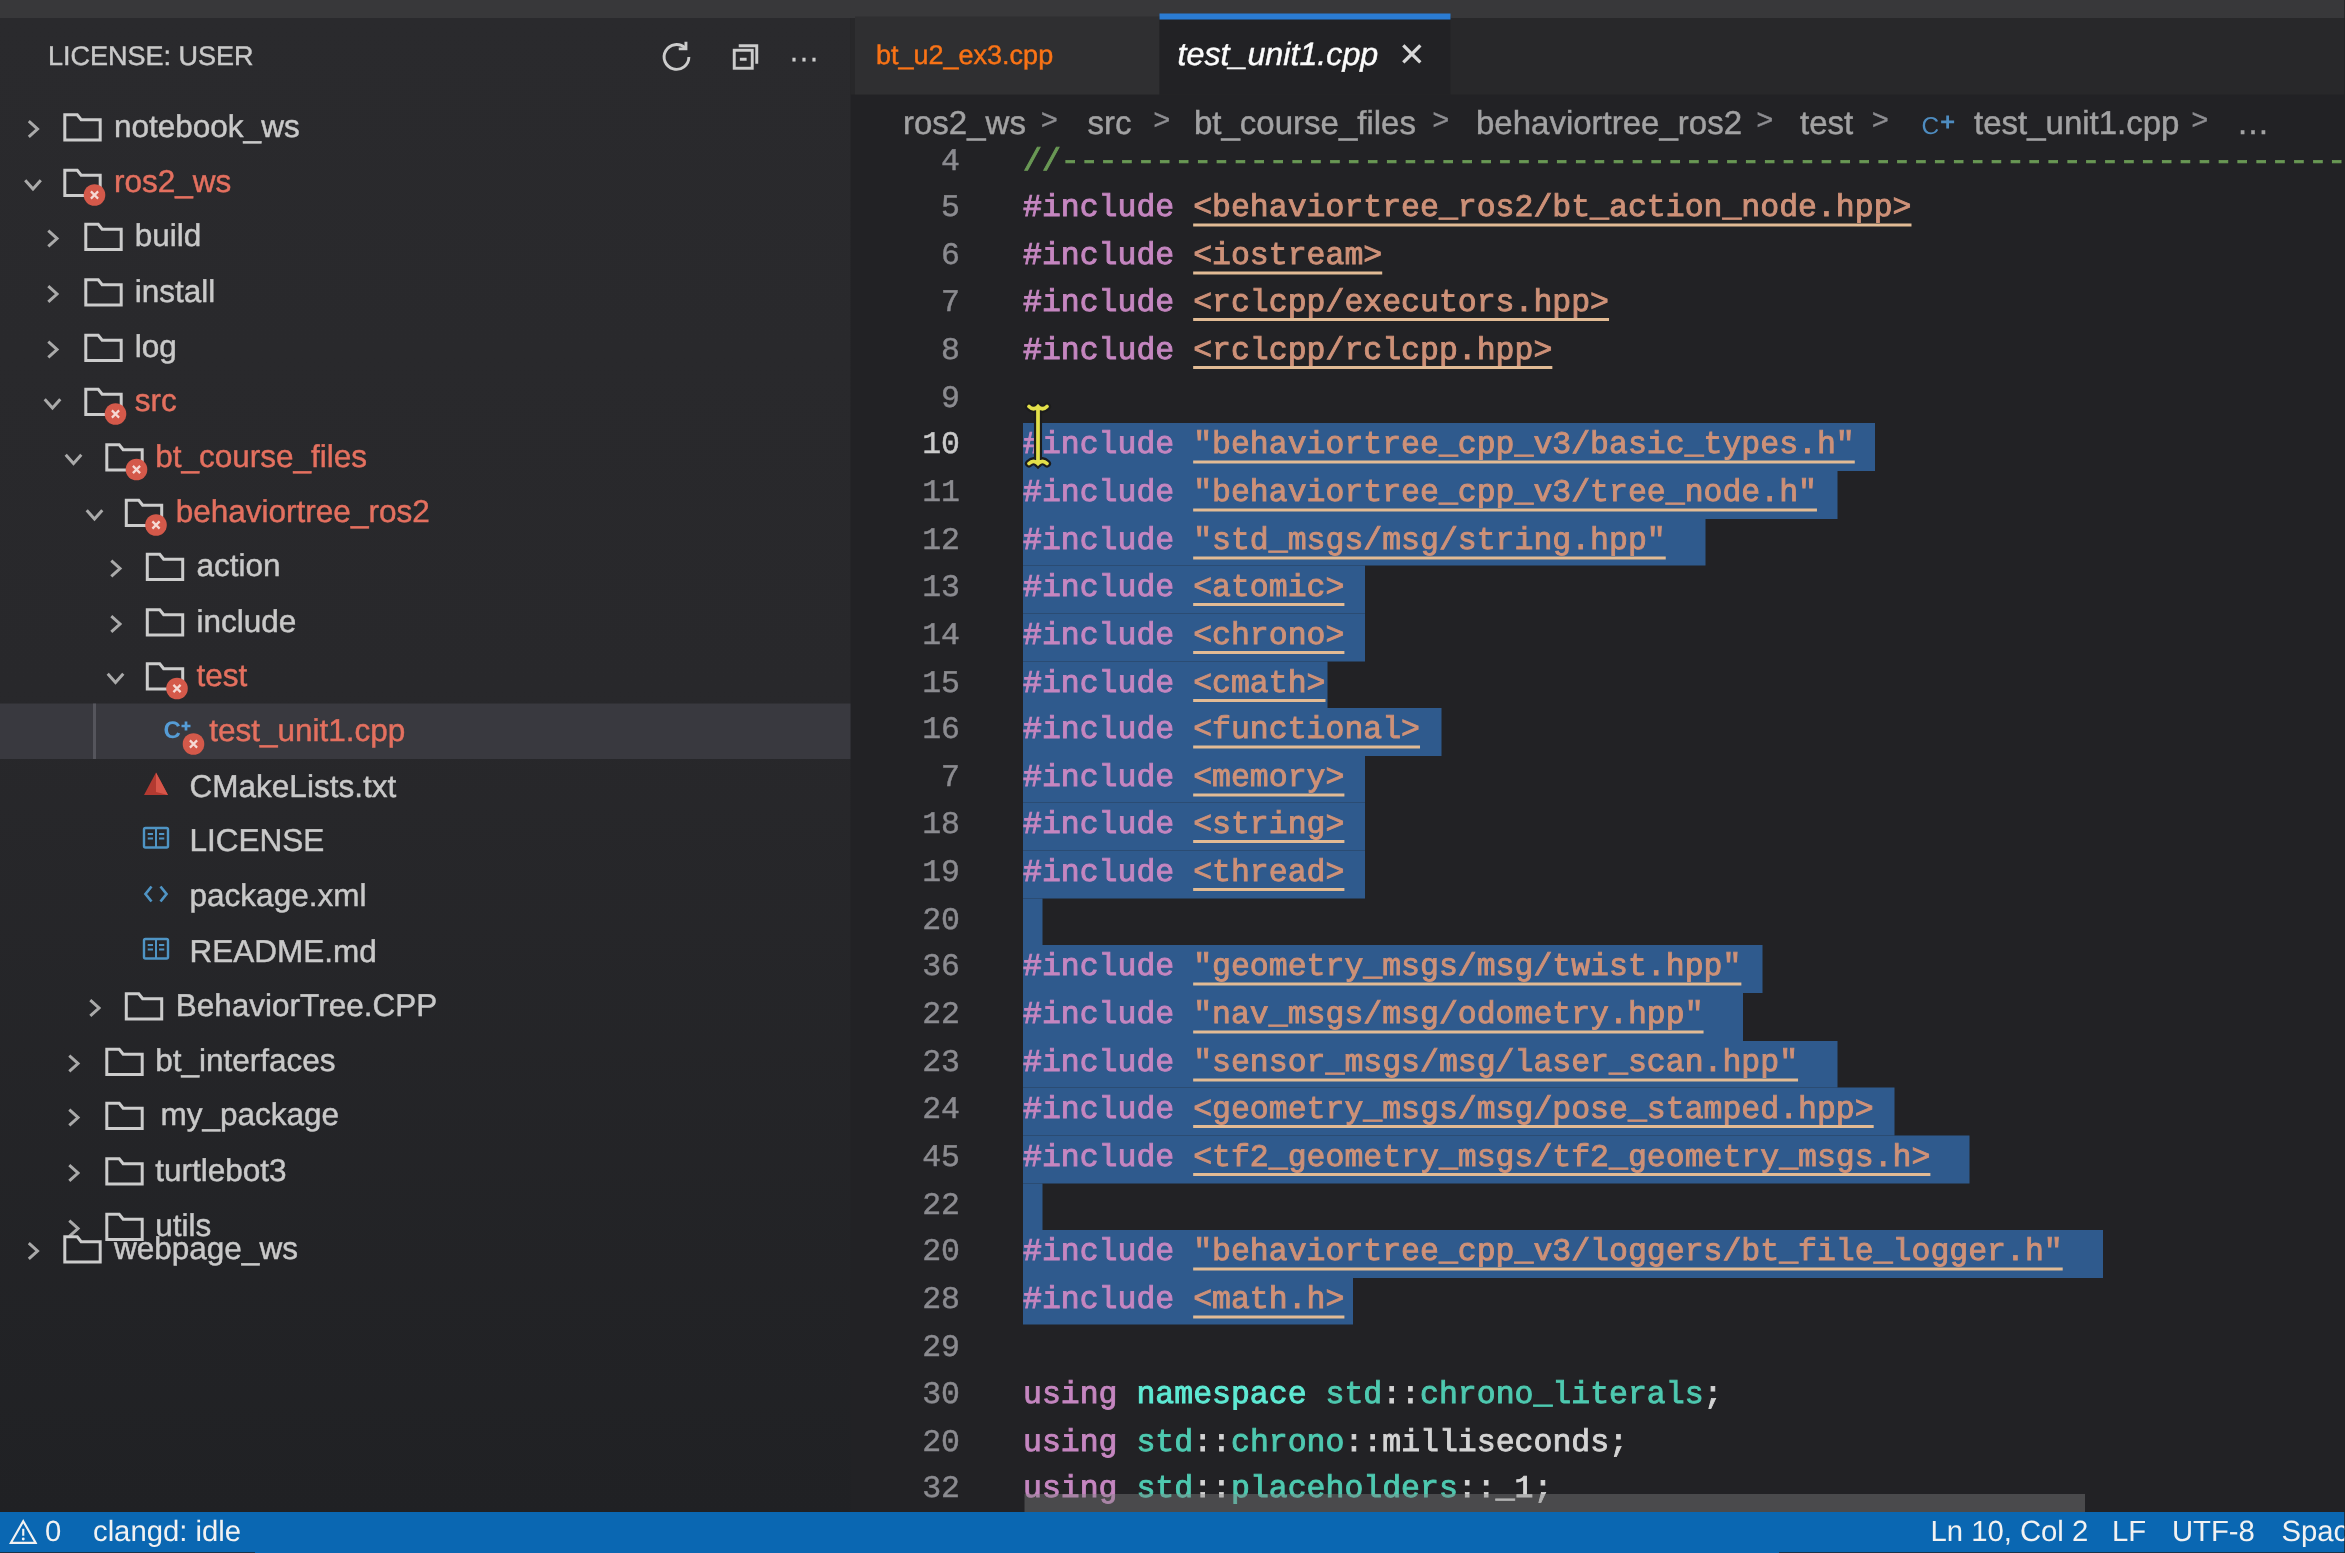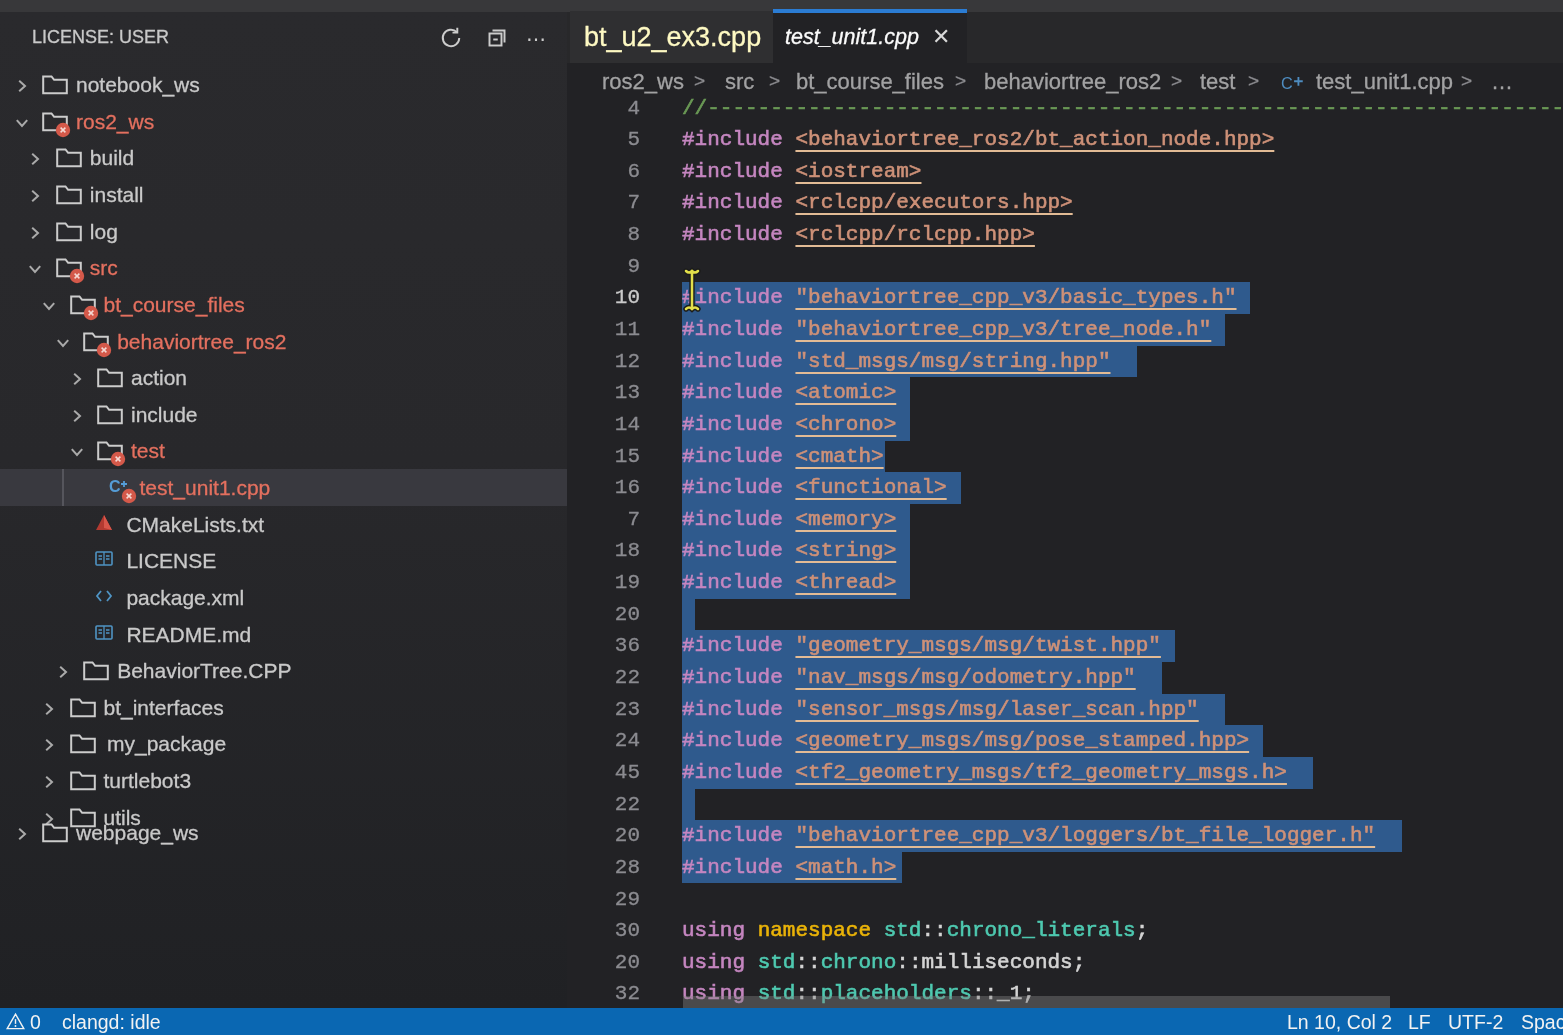--- a/index.html
+++ b/index.html
@@ -8,37 +8,37 @@
   #exphead { left:32px; top:27px; font-size:18px; color:#c9c9c9; -webkit-text-stroke-width:0.3px; }
   .row { position:absolute; left:0; width:567px; height:37px; }
   .row .lbl { position:absolute; top:50%; transform:translateY(-50%); font-size:21px; color:#c9c9c9; white-space:pre; -webkit-text-stroke-width:0.3px; }
   .row .sal { color:#e4705f; }
   .chev { position:absolute; top:50%; transform:translateY(-50%); height:16px; }
   .fold { position:absolute; top:50%; transform:translateY(-50%); height:26px; }
   .fold svg:first-child { display:block; }
   #selrow { left:0; top:469px; width:567px; height:37px; background:#39393f; }
   #tabstrip { left:567px; top:12px; width:996px; height:51px; background:#28282a; }
   #tab1 { left:570px; top:11px; width:203px; height:52px; background:#2f2f31; }
-  #tab1 span { position:absolute; left:14px; top:50%; transform:translateY(-50%); font-size:27px; color:#fef9c3; -webkit-text-stroke-width:0.3px; }
+  #tab1 span { position:absolute; left:14px; top:50%; transform:translateY(-50%); font-size:18px; color:#f97316; -webkit-text-stroke-width:0.3px; }
   #tab2 { left:773px; top:11px; width:194px; height:52px; background:#222225; }
   #tabborder { left:773px; top:9px; width:194px; height:4px; background:#2b7cd3; }
   #tab2 span.t { position:absolute; left:12px; top:50%; transform:translateY(-50%); font-size:21.5px; font-style:italic; color:#fbfbfb; white-space:pre; -webkit-text-stroke-width:0.3px; }
   #tab2 span.x { position:absolute; left:159px; top:50%; transform:translateY(-50%); font-size:22px; color:#d8d8d8; }
   #crumbs { left:0; top:69px; width:1563px; height:27px; font-size:22px; color:#a2a2a3; white-space:pre; -webkit-text-stroke-width:0.3px; }
   #crumbs .bi { position:absolute; top:0; }
   #crumbs .bs { position:absolute; top:1px; font-size:19px; color:#8e8e92; }
   
   .cl { position:absolute; font-family:"Liberation Mono", monospace; font-size:21px; line-height:31.6px; height:31.6px; white-space:pre; z-index:3; -webkit-text-stroke-width:0.6px; }
   .num { -webkit-text-stroke-width:0.3px; }
   .num { left:569px; width:71px; text-align:right; color:#8b8b90; }
   .num.on { color:#cacaca; }
   .code { left:682px; }
   .sel { position:absolute; left:682px; height:31.7px; background:#2f5a8d; z-index:1; }
   .k { color:#c586c0; } .s { color:#ce9178; } .c { color:#6a9955; }
-  .b { color:#eab308; } .t { color:#4ec9b0; } .w { color:#d4d4d4; }
+  .b { color:#5eead4; } .t { color:#4ec9b0; } .w { color:#d4d4d4; }
   .u { text-decoration:underline; text-decoration-thickness:2.2px; text-underline-offset:5px; text-decoration-color:#e2bb95; }
   #hscroll { left:683px; top:996px; width:707px; height:12px; background:rgba(130,130,130,0.42); z-index:6; }
   #status { left:0; top:1008px; width:1563px; height:27px; background:#0a67b2; z-index:10; overflow:hidden; }
   #status span { position:absolute; top:50%; transform:translateY(-50%); color:#f2f2f2; font-size:19.5px; white-space:pre; }
 </style></head>
 <body>
 <div class="abs" id="topstrip"></div>
 <div class="abs" id="sidebar"></div>
 <div class="abs" id="selrow"></div>
 <div class="abs" style="left:62px;top:469px;width:2px;height:37px;background:#55555c;z-index:2"></div>
@@ -398,21 +398,21 @@
 <div class="abs" id="status">
     <svg width="19" height="19" viewBox="0 0 16 16" style="position:absolute;left:6px;top:4px">
       <path d="M8 1.8 15 14H1z" fill="none" stroke="#f2f2f2" stroke-width="1.2"></path>
       <path d="M8 6v4" stroke="#f2f2f2" stroke-width="1.2"></path>
       <circle cx="8" cy="11.8" r="0.8" fill="#f2f2f2"></circle>
     </svg>
     <span style="left:30px">0</span>
     <span style="left:62px">clangd: idle</span>
     <span style="left:1287px">Ln 10, Col 2</span>
     <span style="left:1408px">LF</span>
-    <span style="left:1448px">UTF-2</span>
+    <span style="left:1448px">UTF-8</span>
     <span style="left:1521px">Spaces: 4</span>
   </div>
 <div class="abs" id="cursor" style="left:679px;top:266px;z-index:20"><svg width="30" height="48" viewBox="0 0 30 48">
       <g stroke="#1c1c1c" stroke-width="5.4" fill="none" stroke-linecap="round">
         <path d="M7 5c2 2 4 2 6 0c2 2 4 2 6 0M13 5v38M7 43c2-2 4-2 6 0c2-2 4-2 6 0"></path>
       </g>
       <g stroke="#e3e04a" stroke-width="2.5" fill="none" stroke-linecap="round">
         <path d="M7 5c2 2 4 2 6 0c2 2 4 2 6 0M13 5v38M7 43c2-2 4-2 6 0c2-2 4-2 6 0"></path>
       </g>
     </svg></div>

